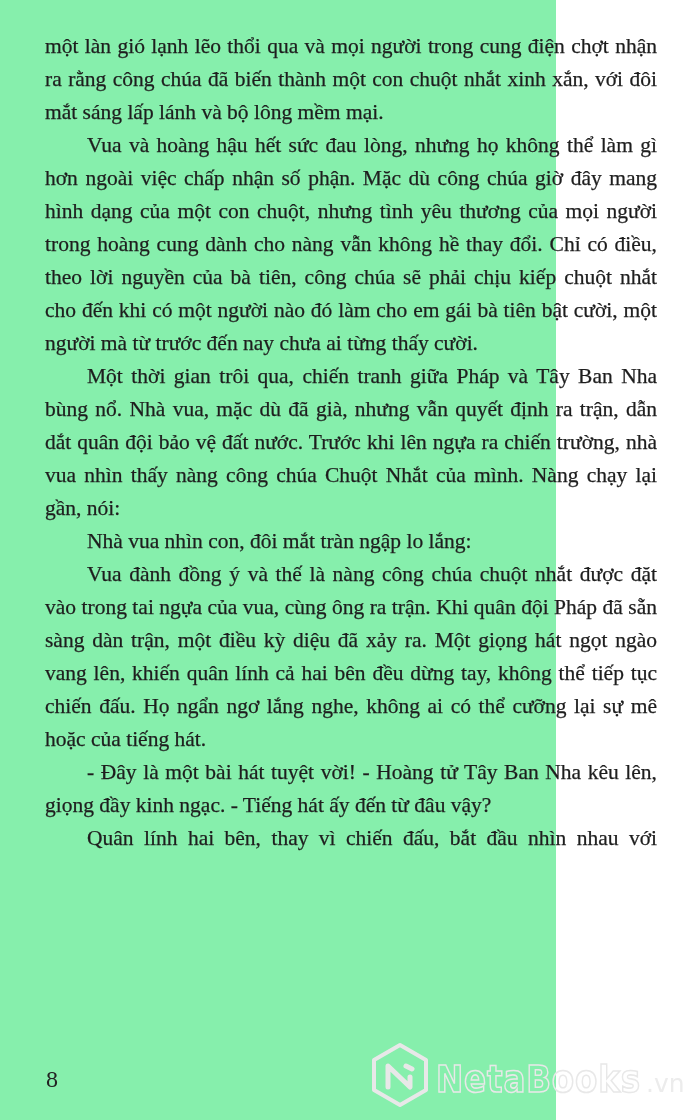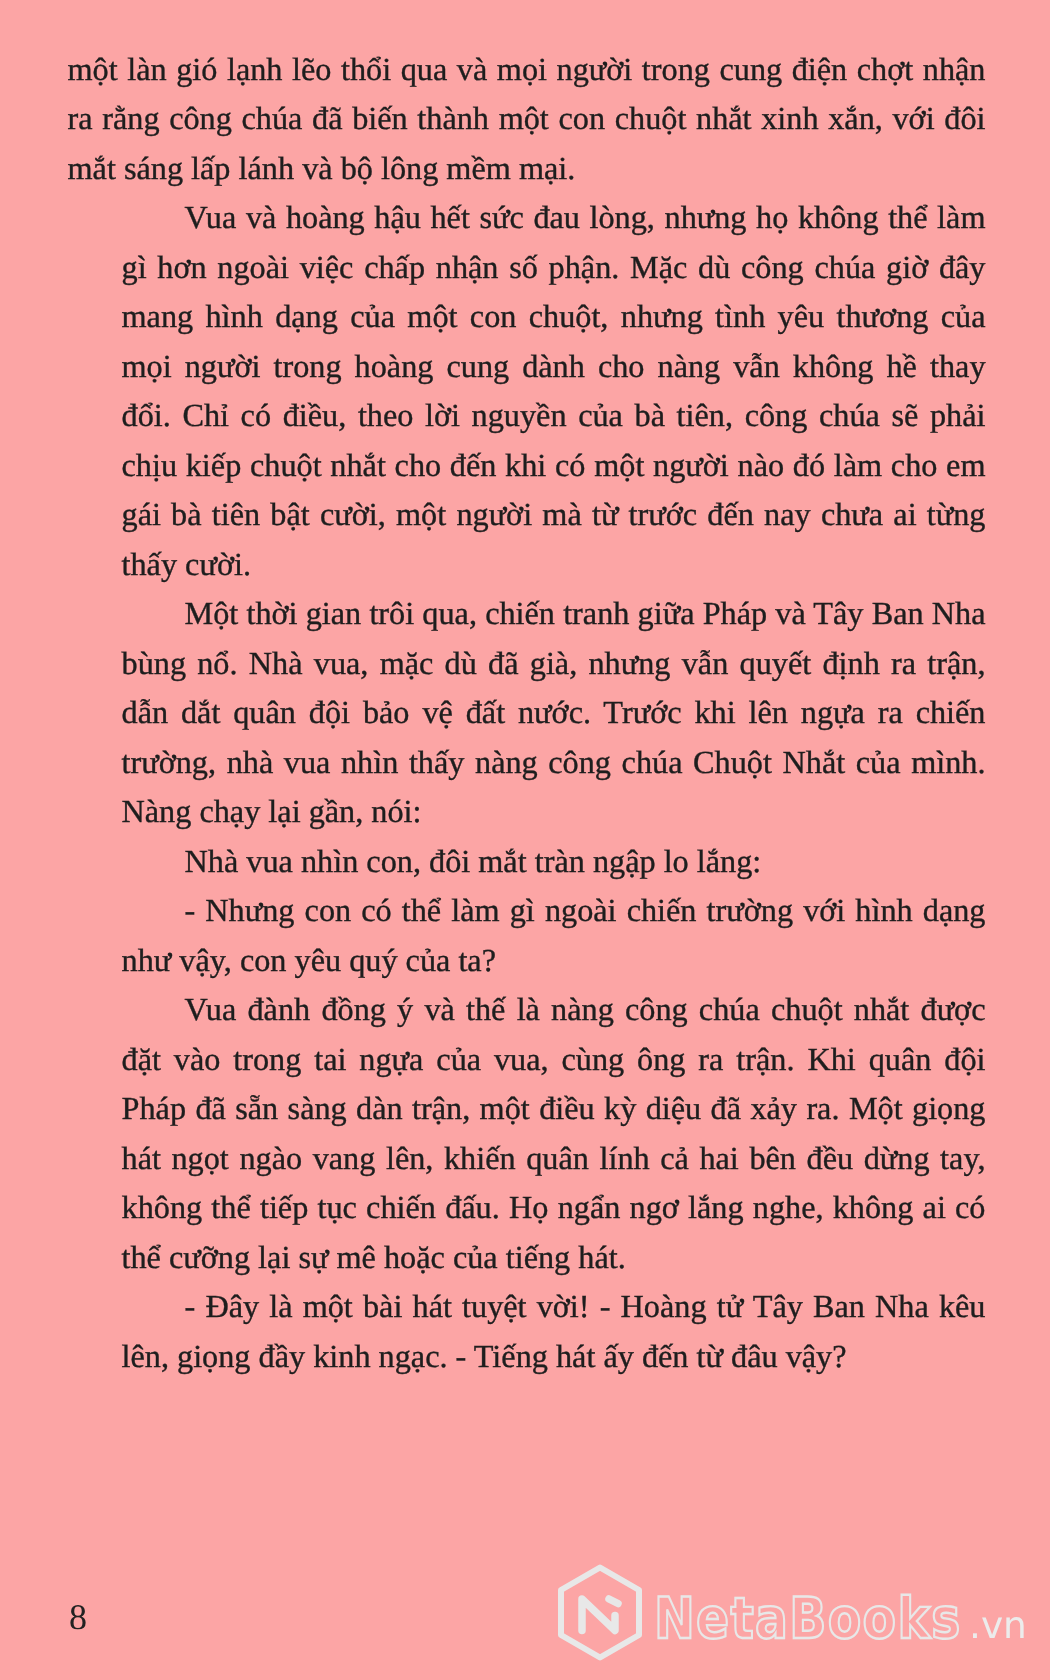--- a/index.html
+++ b/index.html
@@ -4,35 +4,35 @@
 <style>
   html, body { margin: 0; padding: 0; }
   body {
     width: 700px; height: 1120px;
     background: #ffffff;
     font-family: "Liberation Serif", "DejaVu Serif", serif;
     overflow: hidden;
   }
   .page {
     position: relative;
-    width: 700px; height: 1120px;
-    background: #fca5a5;
+    width: 556px; height: 1120px;
+    background: #86efac;
   }
   .text-block {
     position: absolute;
     left: 45px; top: 30px;
     width: 612px;
     font-size: 21.5px;
     line-height: 33px;
     color: #1e1e1e;
     text-align: justify;
     -webkit-text-stroke: 0.25px #1e1e1e;
   }
   .text-block p { margin: 0; padding: 0; }
-  .text-block p.indent { text-indent: 42px; margin-left: 36px; }
+  .text-block p.indent { text-indent: 42px; }
   .text-block p.justify-last { text-align-last: justify; }
   .page-number {
     position: absolute;
     left: 46px; top: 1066px;
     font-size: 24px;
     color: #222222;
   }
   .watermark {
     position: absolute;
     left: 370px; top: 1040px;
@@ -42,23 +42,23 @@
 </head>
 <body>
 
 <div class="page">
 
   <main class="text-block">
       <p>một làn gió lạnh lẽo thổi qua và mọi người trong cung điện chợt nhận ra rằng công chúa đã biến thành một con chuột nhắt xinh xắn, với đôi mắt sáng lấp lánh và bộ lông mềm mại.</p>
       <p class="indent">Vua và hoàng hậu hết sức đau lòng, nhưng họ không thể làm gì hơn ngoài việc chấp nhận số phận. Mặc dù công chúa giờ đây mang hình dạng của một con chuột, nhưng tình yêu thương của mọi người trong hoàng cung dành cho nàng vẫn không hề thay đổi. Chỉ có điều, theo lời nguyền của bà tiên, công chúa sẽ phải chịu kiếp chuột nhắt cho đến khi có một người nào đó làm cho em gái bà tiên bật cười, một người mà từ trước đến nay chưa ai từng thấy cười.</p>
       <p class="indent">Một thời gian trôi qua, chiến tranh giữa Pháp và Tây Ban Nha bùng nổ. Nhà vua, mặc dù đã già, nhưng vẫn quyết định ra trận, dẫn dắt quân đội bảo vệ đất nước. Trước khi lên ngựa ra chiến trường, nhà vua nhìn thấy nàng công chúa Chuột Nhắt của mình. Nàng chạy lại gần, nói:</p>
       <p class="indent">Nhà vua nhìn con, đôi mắt tràn ngập lo lắng:</p>
-      <p class="indent">- Nhưng con có thể làm gì ngoài chiến trường với hình dạng như vậy, con yêu quý của ta?</p>
       <p class="indent">Vua đành đồng ý và thế là nàng công chúa chuột nhắt được đặt vào trong tai ngựa của vua, cùng ông ra trận. Khi quân đội Pháp đã sẵn sàng dàn trận, một điều kỳ diệu đã xảy ra. Một giọng hát ngọt ngào vang lên, khiến quân lính cả hai bên đều dừng tay, không thể tiếp tục chiến đấu. Họ ngẩn ngơ lắng nghe, không ai có thể cưỡng lại sự mê hoặc của tiếng hát.</p>
       <p class="indent">- Đây là một bài hát tuyệt vời! - Hoàng tử Tây Ban Nha kêu lên, giọng đầy kinh ngạc. - Tiếng hát ấy đến từ đâu vậy?</p>
+      <p class="indent justify-last">Quân lính hai bên, thay vì chiến đấu, bắt đầu nhìn nhau với</p>
     </main>
 
   <div class="page-number">8</div>
 
   <div class="watermark">
     <svg width="324" height="74" viewBox="0 0 324 74" xmlns="http://www.w3.org/2000/svg">
       <g fill="none" stroke="#e8e8e8" stroke-width="4" stroke-linejoin="round">
         <polygon points="30,5 56,20 56,50 30,65 4,50 4,20"></polygon>
         <path d="M 18 47 L 18 26 L 40 47 L 40 37" stroke-width="5" stroke-linecap="round"></path>
         <path d="M 36 26 L 42 29" stroke-width="5" stroke-linecap="round"></path>

